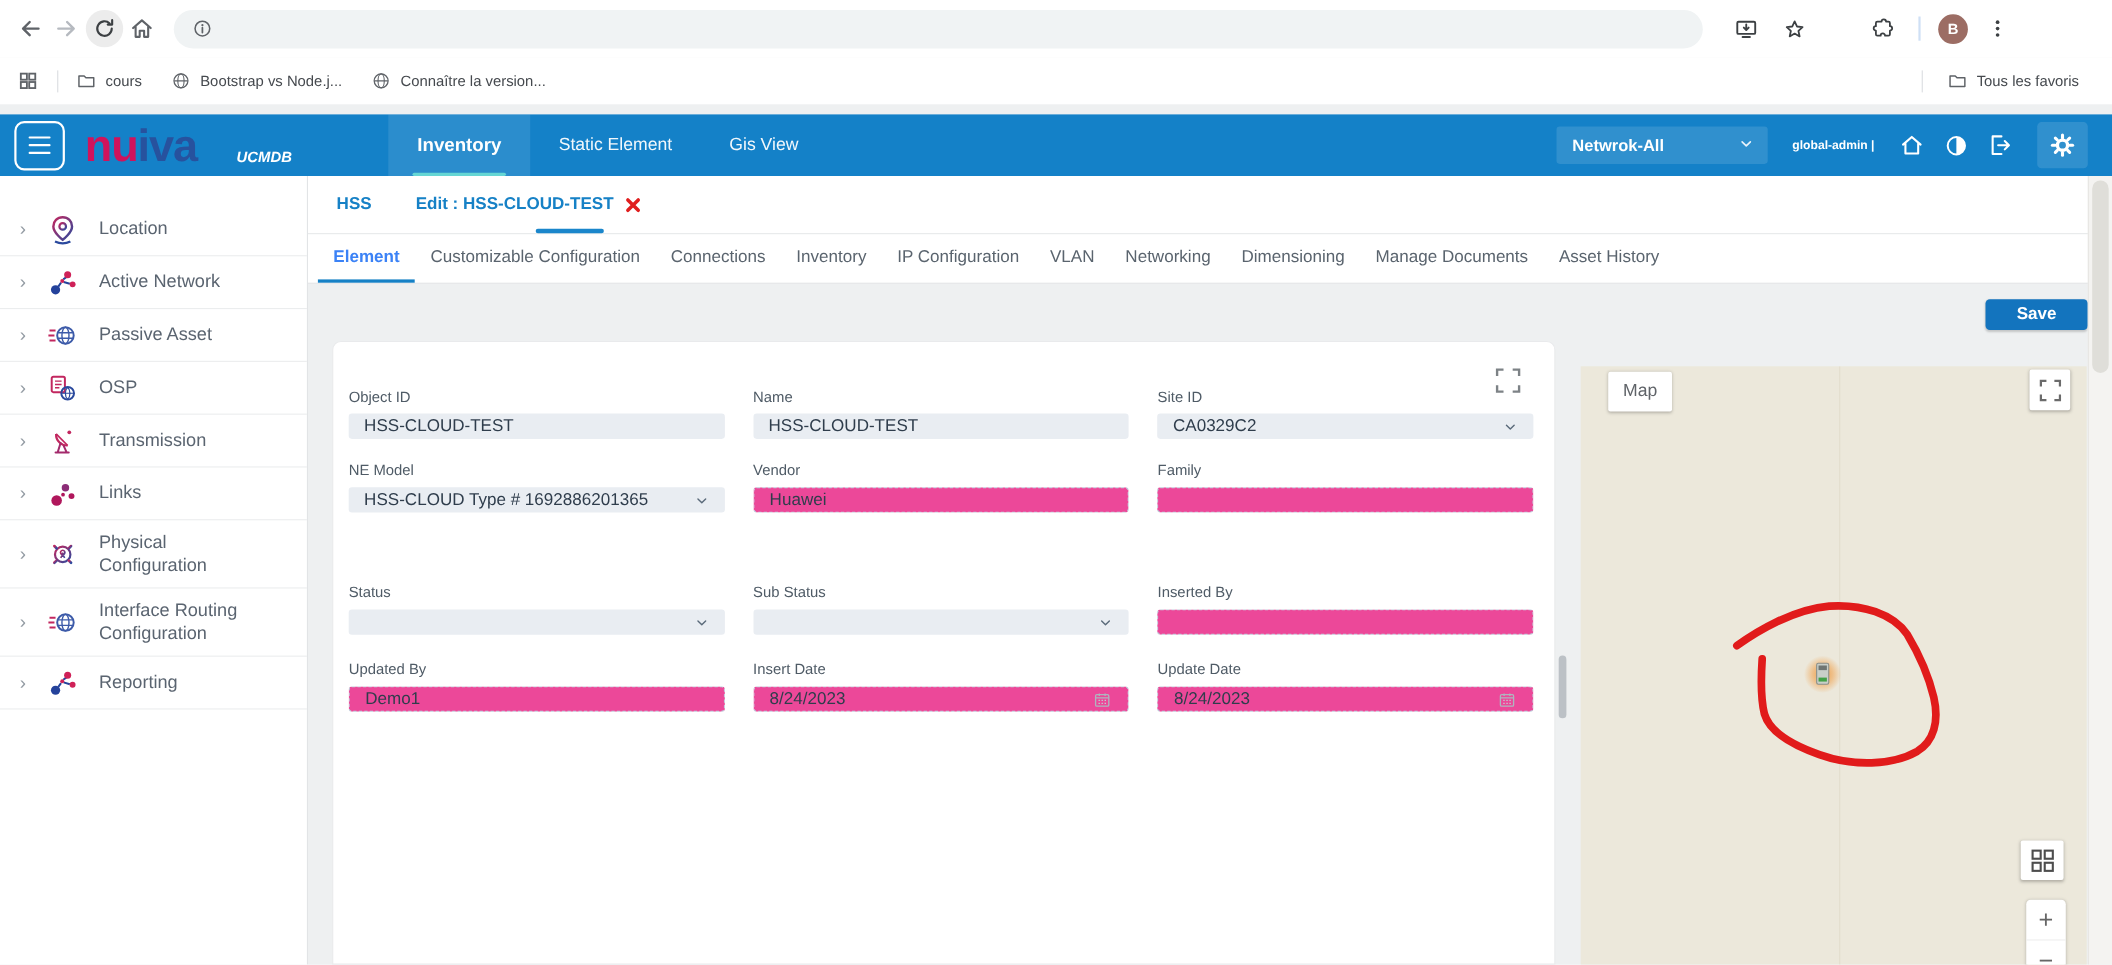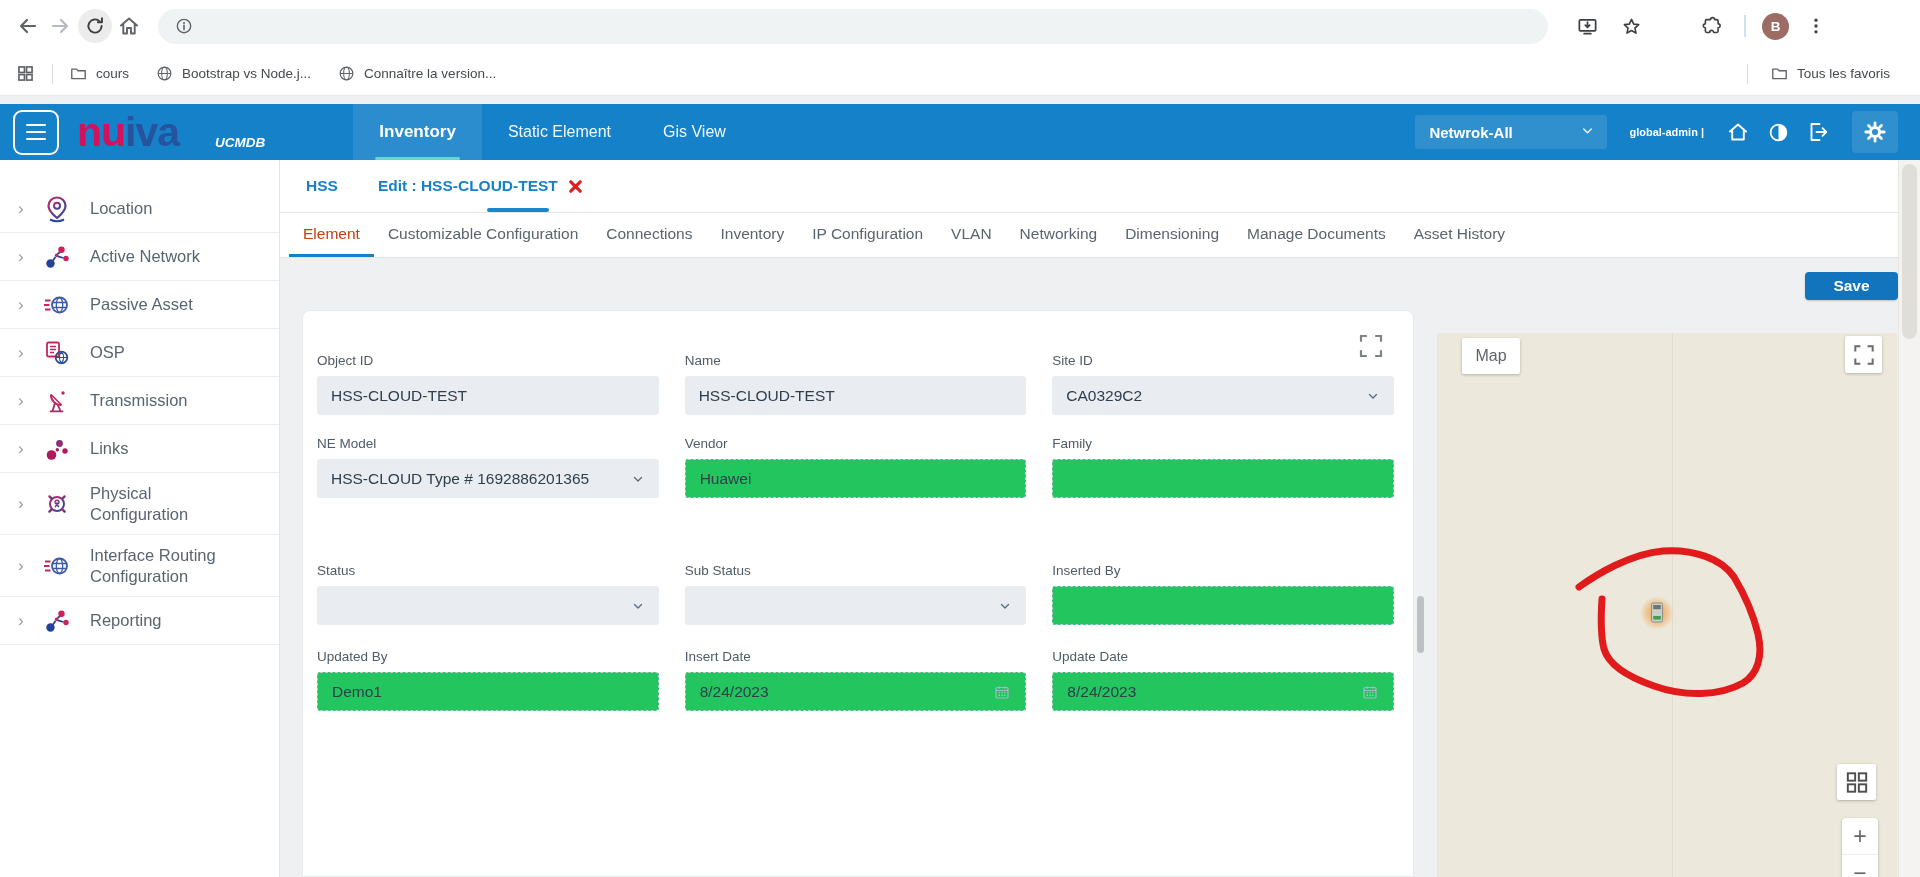--- a/index.html
+++ b/index.html
@@ -52,33 +52,33 @@
   
   .content { position:absolute; left:280px; top:160px; right:0; bottom:0; background:#eef0f1; }
   .crumbrow { position:absolute; left:0; top:0; right:0; height:53px; background:#fff; border-bottom:1px solid #e4e6e8; display:flex; align-items:center; }
   .crumbtab { color:#1681c6; font-weight:bold; font-size:15.5px; display:flex; align-items:center; cursor:pointer; }
   .crumbtab.first { margin-left:26px; }
   .crumbtab.second { margin-left:40px; }
   .crumbtab .xic { margin-left:9px; display:flex; }
   .miniline { position:absolute; left:207px; bottom:0; width:62px; height:4px; background:#1a86cb; border-radius:2px; }
   .subtabs { position:absolute; left:0; top:53px; right:0; height:45px; background:#fff; border-bottom:1px solid #e1e3e5; display:flex; align-items:stretch; padding-left:9px; }
   .subtab { display:flex; align-items:center; padding:0 14px; font-size:15.5px; color:#5a646e; cursor:pointer; border-bottom:3px solid transparent; }
-  .subtab.active { color:#c2410c; font-weight:normal; border-bottom-color:#1681c6; }
+  .subtab.active { color:#3b82f6; font-weight:bold; border-bottom-color:#1681c6; }
   .savebtn { position:absolute; left:1525px; top:112px; width:93px; height:28px; background:#1374be; color:#fff; font-weight:bold; font-size:15.5px; border:none; border-radius:4px; cursor:pointer; box-shadow:0 1px 2px rgba(0,0,0,.18); }
 
   
   .card { position:absolute; left:22px; top:150px; width:1112px; bottom:0; background:#fff; border:1px solid #e9eaec; border-radius:8px 8px 0 0; padding:20px 19px 0 14px; }
   .card-expand { position:absolute; top:17px; right:24px; width:36px; height:36px; display:flex; align-items:center; justify-content:center; cursor:pointer; }
   .frow { display:grid; grid-template-columns:1fr 1fr 1fr; column-gap:26px; }
   .frow.r1 { margin-top:22px; } .frow.r2 { margin-top:21px; } .frow.r3 { margin-top:25px; }
   .frow.r4 { margin-top:40px; } .frow.r5 { margin-top:24px; }
   .fld label { display:block; font-size:13.5px; color:#4f5b66; margin-bottom:8px; }
-  .inp { height:39px; border-radius:3px; display:flex; align-items:center; padding:0 14px; font-size:15.5px; color:#2f3d4c; }
+  .inp { height:23px; border-radius:3px; display:flex; align-items:center; padding:0 14px; font-size:15.5px; color:#2f3d4c; }
   .inp.filled { background:#e9edf2; }
-  .inp.dashed { background:#22c55e; border:1px dashed #bfcadb; }
+  .inp.dashed { background:#ec4899; border:1px dashed #bfcadb; }
   .inp .chev, .inp .cal { margin-left:auto; display:flex; }
   .formscroll { position:absolute; left:1137px; top:436px; width:7px; height:57px; background:#bcc1c6; border-radius:4px; }
 
   
   .map { position:absolute; left:1157px; top:173px; width:460px; height:544px; background:#ece8db; overflow:hidden; }
   .tileline { position:absolute; left:235px; top:0; width:1px; height:100%; background:#e2dccd; }
   .mapchip { position:absolute; left:25px; top:5px; width:58px; height:36px; background:#fff; border-radius:2px; box-shadow:0 1px 3px rgba(0,0,0,.25); display:flex; align-items:center; justify-content:center; font-size:16px; color:#5f6368; cursor:pointer; }
   .mapfs { position:absolute; left:408px; top:3px; width:37px; height:37px; background:#fff; border-radius:2px; box-shadow:0 1px 3px rgba(0,0,0,.25); display:flex; align-items:center; justify-content:center; cursor:pointer; }
   .mapgrid { position:absolute; left:400px; top:431px; width:39px; height:36px; background:#fff; border-radius:2px; box-shadow:0 1px 3px rgba(0,0,0,.25); display:flex; align-items:center; justify-content:center; cursor:pointer; }
   .mapzoom { position:absolute; left:405px; top:485px; width:36px; height:74px; background:#fff; border-radius:4px; box-shadow:0 1px 3px rgba(0,0,0,.25); display:flex; flex-direction:column; }

